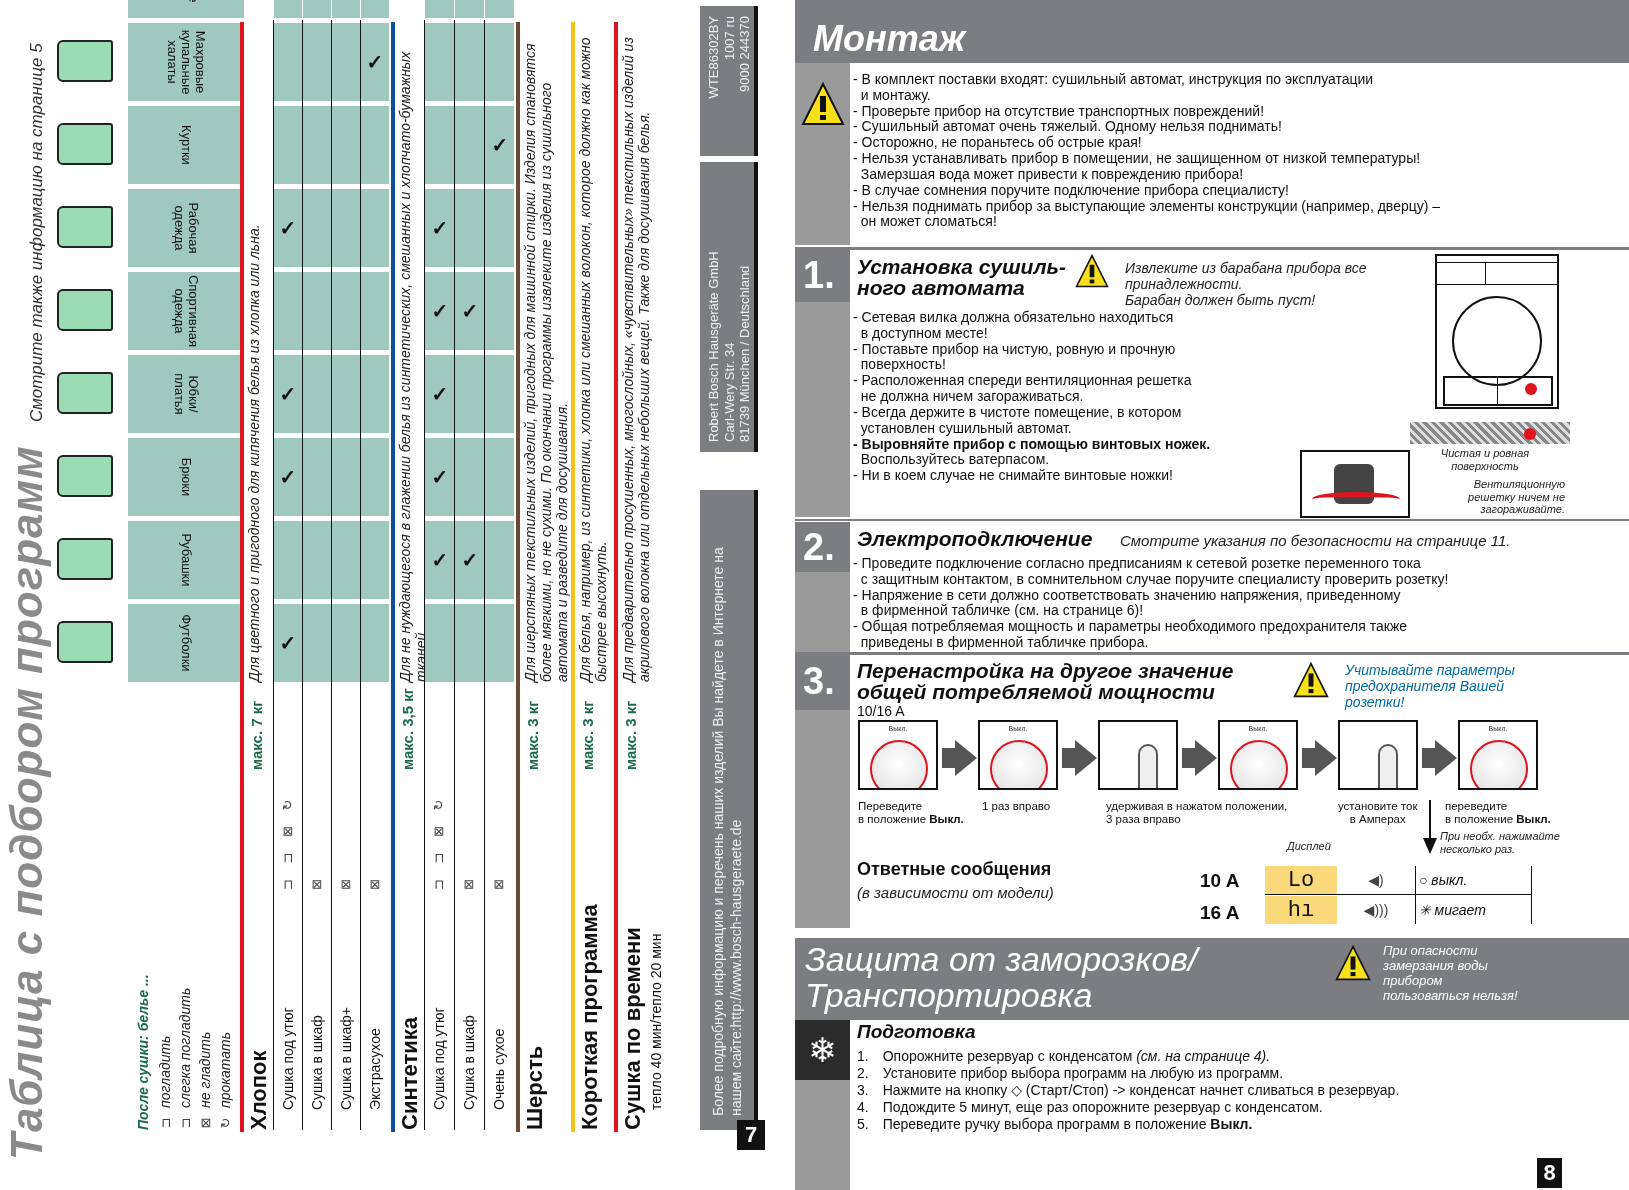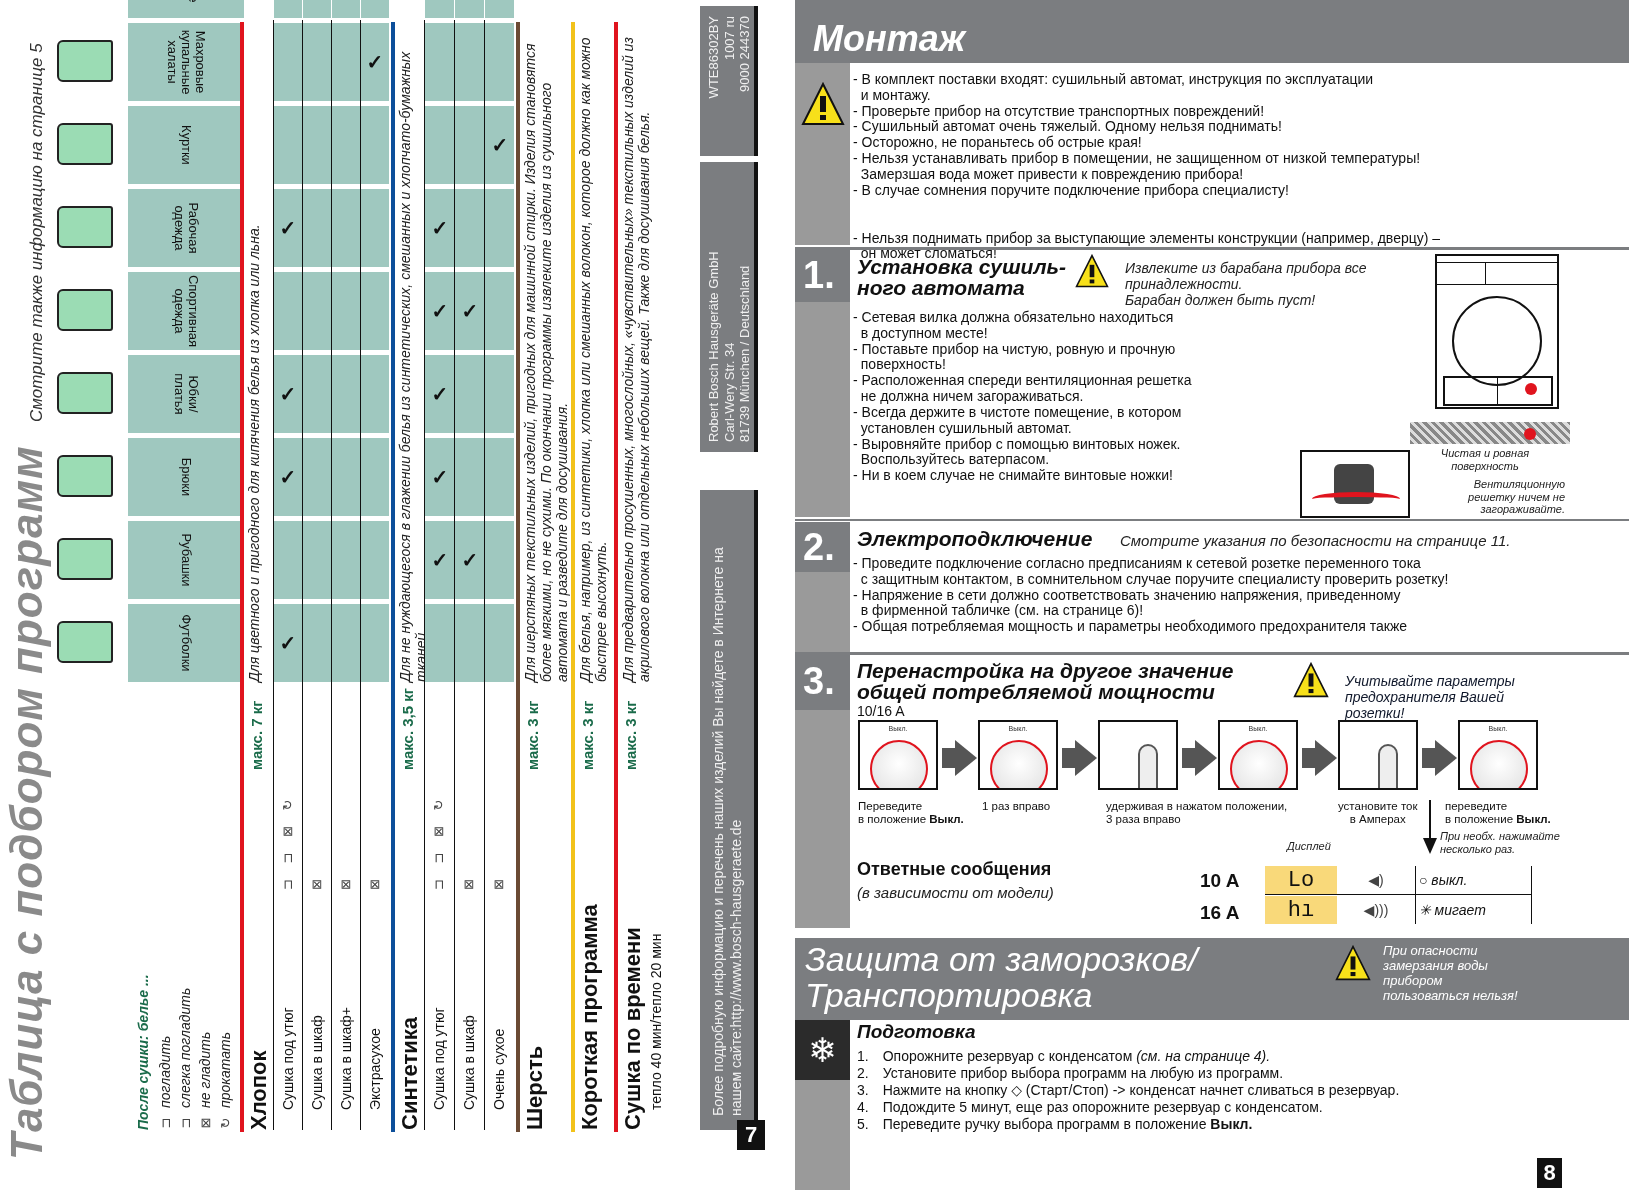--- a/index.html
+++ b/index.html
@@ -44,21 +44,21 @@
   #right-page { position: absolute; left: 795px; top: 0; width: 834px; height: 1190px; }
   .hdr { position: absolute; left: 0; width: 834px; background: #7b7d80; color: #fff; font-style: italic; font-weight: bold; }
   .side-strip { position: absolute; left: 0; width: 55px; background: #9a9a9a; }
   .hr { position: absolute; left: 0; width: 834px; height: 3px; background: #7b7d80; }
   .warn-svg { position: absolute; }
   .r-text { position: absolute; font-size: 14px; line-height: 1.13; color: #111; }
   .r-text i { font-style: italic; }
   .step-num { position: absolute; left: 8px; width: 40px; font-size: 38px; font-weight: bold; color: #fff; font-family: "Liberation Sans", sans-serif; }
   .step-title { position: absolute; font-size: 21px; font-style: italic; font-weight: bold; line-height: 1.0; color: #111; }
   .note-i { position: absolute; font-size: 14px; font-style: italic; line-height: 1.15; color: #222; }
-  .note-red { color: #0f172a; margin-top: 11px; }
+  .note-red { color: #0369a1; }
 
   .panel { position: absolute; top: 720px; width: 80px; height: 70px; border: 2px solid #111; background: #fff; overflow: hidden; }
   .panel .dial { position: absolute; left: 10px; top: 18px; width: 58px; height: 58px; border-radius: 50%; background: radial-gradient(circle at 50% 40%, #fff, #ddd); border: 2px solid #e0141e; }
   .panel .lab { position: absolute; left: 0; right: 0; top: 3px; text-align: center; font-size: 7px; color: #333; }
   .panel .finger { position: absolute; left: 38px; top: 22px; width: 20px; height: 46px; border: 2px solid #555; border-radius: 10px 10px 0 0; background: #eee; }
   .arrow { position: absolute; top: 740px; width: 0; height: 0; border-top: 18px solid transparent; border-bottom: 18px solid transparent; border-left: 22px solid #555; }
   .arrow-stem { position: absolute; top: 748px; width: 14px; height: 20px; background: #555; }
   .cap { position: absolute; top: 800px; font-size: 11.5px; line-height: 1.15; color: #111; }
 
   .disp-cell { position: absolute; height: 28px; font-size: 22px; display: flex; align-items: center; justify-content: center; }
@@ -298,21 +298,21 @@
     </svg>
   <div class="r-text" style="left:58px;top:72px;" id="intro-bullets">
       <div style="white-space: pre;">- В комплект поставки входят: сушильный автомат, инструкция по эксплуатации</div>
       <div style="white-space: pre;">  и монтажу.</div>
       <div style="white-space: pre;">- Проверьте прибор на отсутствие транспортных повреждений!</div>
       <div style="white-space: pre;">- Сушильный автомат очень тяжелый. Одному нельзя поднимать!</div>
       <div style="white-space: pre;">- Осторожно, не пораньтесь об острые края!</div>
       <div style="white-space: pre;">- Нельзя устанавливать прибор в помещении, не защищенном от низкой температуры!</div>
       <div style="white-space: pre;">  Замерзшая вода может привести к повреждению прибора!</div>
       <div style="white-space: pre;">- В случае сомнения поручите подключение прибора специалисту!</div>
-      <div style="white-space: pre; margin-top: 32px;">- Нельзя поднимать прибор за выступающие элементы конструкции (например, дверцу) –</div>
+      <div style="white-space: pre;">- Нельзя поднимать прибор за выступающие элементы конструкции (например, дверцу) –</div>
       <div style="white-space: pre;">  он может сломаться!</div>
     </div>
 
   <div class="hr" style="top:247px;"></div>
 
   <div class="side-strip" style="top:250px;height:52px;background:#7b7d80;"></div>
   <div class="side-strip" style="top:302px;height:215px;"></div>
   <div class="step-num" style="top:254px;">1.</div>
   <div class="step-title" style="left:62px;top:256px;">
     <div>Установка сушиль-</div>
@@ -330,21 +330,21 @@
   </div>
   <div class="r-text" style="left:58px;top:310px;" id="step1-bullets">
       <div style="white-space: pre;">- Сетевая вилка должна обязательно находиться</div>
       <div style="white-space: pre;">  в доступном месте!</div>
       <div style="white-space: pre;">- Поставьте прибор на чистую, ровную и прочную</div>
       <div style="white-space: pre;">  поверхность!</div>
       <div style="white-space: pre;">- Расположенная спереди вентиляционная решетка</div>
       <div style="white-space: pre;">  не должна ничем загораживаться.</div>
       <div style="white-space: pre;">- Всегда держите в чистоте помещение, в котором</div>
       <div style="white-space: pre;">  установлен сушильный автомат.</div>
-      <div style="white-space: pre;">- Выровняйте прибор с помощью винтовых ножек.</div>
+      <div style="white-space: pre; font-weight: bold;">- Выровняйте прибор с помощью винтовых ножек.</div>
       <div style="white-space: pre;">  Воспользуйтесь ватерпасом.</div>
       <div style="white-space: pre;">- Ни в коем случае не снимайте винтовые ножки!</div>
     </div>
 
   <div>
     <div style="position:absolute;left:640px;top:254px;width:124px;height:155px;border:2px solid #111;background:#fff;">
       <div style="position:absolute;left:0;right:0;top:6px;height:1px;background:#111;"></div>
       <div style="position:absolute;left:0;right:0;top:28px;height:1px;background:#111;"></div>
       <div style="position:absolute;left:48px;top:6px;width:1px;height:22px;background:#111;"></div>
       <div style="position:absolute;left:15px;top:40px;width:90px;height:90px;border:2px solid #111;border-radius:50%;"></div>
@@ -375,20 +375,21 @@
   <div class="side-strip" style="top:572px;height:80px;"></div>
   <div class="step-num" style="top:526px;">2.</div>
   <div class="step-title" style="left:62px;top:528px;">Электроподключение</div>
   <div class="note-i" style="left:325px;top:532px;font-size:15px;">Смотрите указания по безопасности на странице 11.</div>
   <div class="r-text" style="left:58px;top:556px;" id="step2-bullets">
       <div style="white-space: pre;">- Проведите подключение согласно предписаниям к сетевой розетке переменного тока</div>
       <div style="white-space: pre;">  с защитным контактом, в сомнительном случае поручите специалисту проверить розетку!</div>
       <div style="white-space: pre;">- Напряжение в сети должно соответствовать значению напряжения, приведенному</div>
       <div style="white-space: pre;">  в фирменной табличке (см. на странице 6)!</div>
       <div style="white-space: pre;">- Общая потребляемая мощность и параметры необходимого предохранителя также</div>
+      <div style="white-space: pre;">  приведены в фирменной табличке прибора.</div>
     </div>
 
   <div class="hr" style="top:652px;height:3px;"></div>
 
   <div class="side-strip" style="top:655px;height:55px;background:#7b7d80;"></div>
   <div class="side-strip" style="top:710px;height:218px;"></div>
   <div class="step-num" style="top:660px;">3.</div>
   <div class="step-title" style="left:62px;top:660px;">
     <div>Перенастройка на другое значение</div>
     <div>общей потребляемой мощности</div>

